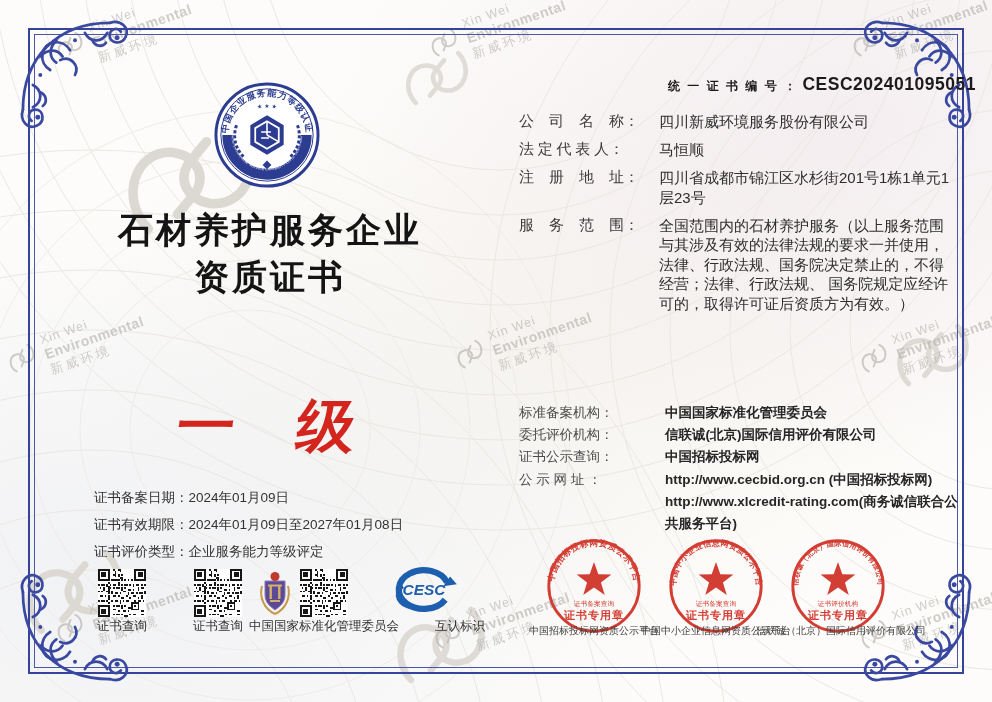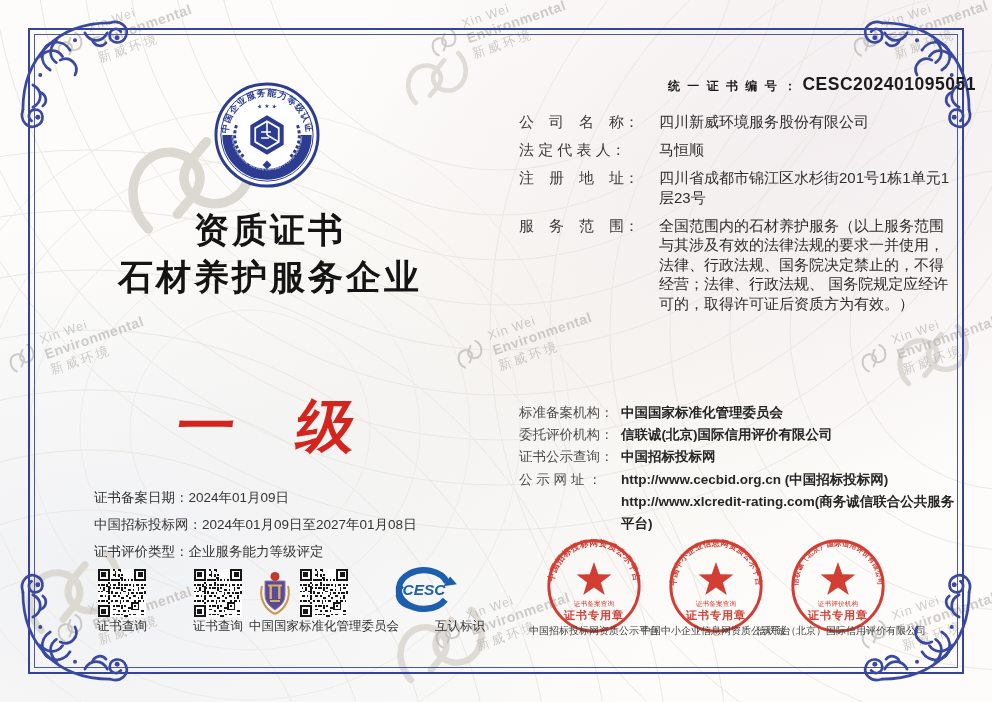--- a/index.html
+++ b/index.html
@@ -38,24 +38,24 @@
   .basis{position:absolute;left:68px;top:320px;width:414px;font-size:13px;line-height:19.5px;
          color:#3a3a3a;text-indent:2em;}
   .grade{position:absolute;left:66px;top:388px;width:410px;text-align:center;
          font-size:58px;font-weight:bold;color:#d3251d;letter-spacing:10px;word-spacing:26px;
          transform:skewX(-8deg);}
   .meta{position:absolute;left:94px;top:484px;font-size:13.5px;color:#333;line-height:27px;}
   .meta .row{white-space:nowrap;}
   
   .fields{position:absolute;left:519px;top:112px;width:432px;}
   .frow{display:flex;margin-bottom:8.5px;font-size:15px;color:#333;line-height:19.5px;}
-  .frow .fl{flex:0 0 140px;white-space:pre;color:#3b3b3b;}
+  .frow .fl{flex:0 0 140px;white-space:pre;color:#3b3b3b;font-family:Liberation Serif, serif;}
   .frow .fv{flex:1;color:#2e2e2e;}
   .orgs{position:absolute;left:519px;top:402px;width:440px;font-size:13.5px;line-height:22.2px;}
-  .orow{display:flex;}
+  .orow{display:flex;gap:44px;}
   .orow .ol{flex:0 0 102px;white-space:pre;color:#4c4c4c;}
   .orow .ov{flex:1;color:#262626;font-weight:bold;}
   .orow .ov .sub{display:block;}
   
   .qr{position:absolute;width:48px;height:48px;}
   .b-label{position:absolute;font-size:12.5px;color:#333;text-align:center;}
   .emblem{position:absolute;left:256px;top:570px;width:38px;height:48px;}
   .cesc{position:absolute;left:388px;top:563px;width:72px;height:56px;}
   
   .seal{position:absolute;width:100px;height:100px;opacity:.9;}
@@ -320,30 +320,30 @@
       <path d="M30 76 a30 30 0 0 1 -7 -32" fill="none" stroke="#2c3c90" stroke-width="3" stroke-dasharray="3.2 2"></path>
       <path d="M78 76 a30 30 0 0 0 7 -32" fill="none" stroke="#2c3c90" stroke-width="3" stroke-dasharray="3.2 2"></path>
       <polygon points="54,34 71,44 71,64 54,74 37,64 37,44" fill="#2c3c90"></polygon>
       <path d="M54 40 L66 47 V61 L54 68 L42 61 V47 Z" fill="none" stroke="#fff" stroke-width="1.8"></path>
       <path d="M54 40 V54 M54 54 L66 61 M48 51 h10 M48 57 h8" fill="none" stroke="#fff" stroke-width="1.6"></path>
       <polygon points="54,80 58.5,84.5 54,89 49.5,84.5" fill="#2c3c90"></polygon>
     </svg>
   </div>
 
   <div class="title">
+    <div>石材养护服务企业</div>
     <div>资质证书</div>
-    <div>石材养护服务企业</div>
   </div>
 
 
   <div class="grade">一 级</div>
 
   <div class="meta">
     <div class="row"><span>证书备案日期：</span><span>2024年01月09日</span></div>
-    <div class="row"><span>中国招标投标网：</span><span>2024年01月09日至2027年01月08日</span></div>
+    <div class="row"><span>证书有效期限：</span><span>2024年01月09日至2027年01月08日</span></div>
     <div class="row"><span>证书评价类型：</span><span>企业服务能力等级评定</span></div>
   </div>
 
   <div class="fields">
     <div class="frow">
       <span class="fl">公　司　名　称：</span>
       <span class="fv">四川新威环境服务股份有限公司</span>
     </div>
     <div class="frow">
       <span class="fl">法 定 代 表 人：</span>

